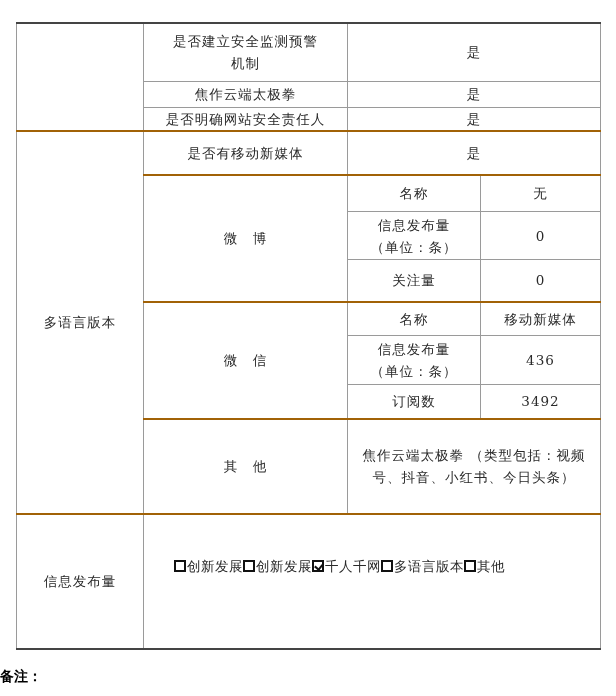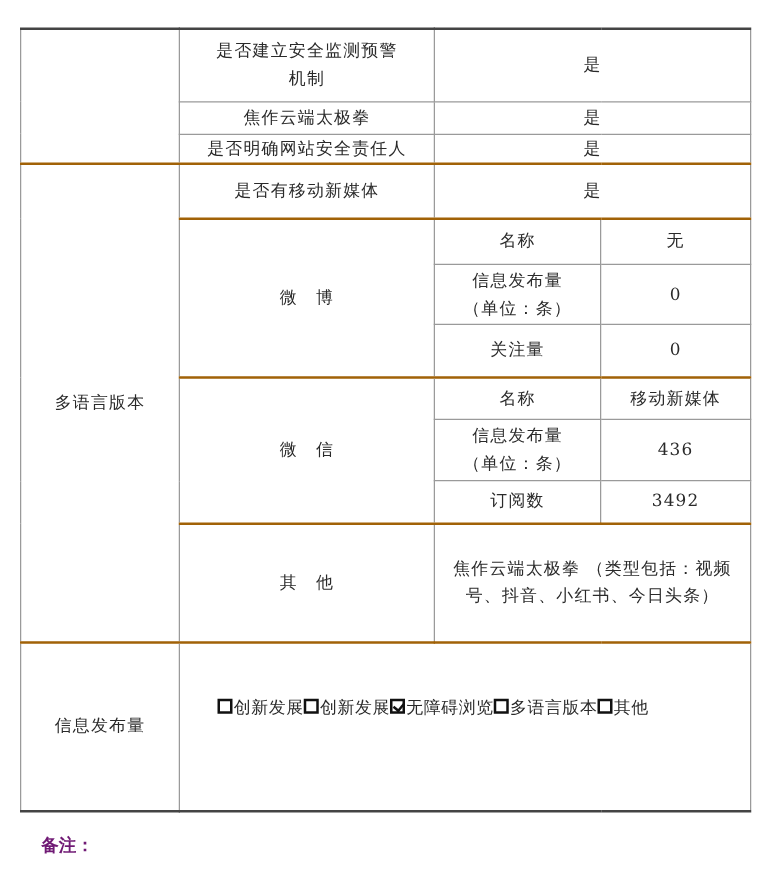--- a/index.html
+++ b/index.html
@@ -5,21 +5,21 @@
   html, body { margin:0; padding:0; background:#ffffff; }
   body { width:616px; height:696px; position:relative; overflow:hidden;
          font-family:"DejaVu Serif","Liberation Serif",serif; color:#2a2a2a; font-size:13.5px; }
   table { position:absolute; left:16px; top:22px; border-collapse:collapse; table-layout:fixed; width:584px; }
   td { border:1px solid #9a9a9a; text-align:center; vertical-align:middle; padding:0 4px; line-height:22px; letter-spacing:1px; }
   table { border-top:2px solid #444; border-bottom:2px solid #444; }
   .thick-top td, td.thick-top { border-top:2px solid #a16207; }
   .cb { display:inline-block; width:12px; height:12px; border:2px solid #111; box-sizing:border-box; vertical-align:-1px; position:relative; margin:0 1px 0 0; }
   .cb.checked::after { content:""; position:absolute; left:2px; top:0px; width:4px; height:6px; border-right:2px solid #111; border-bottom:2px solid #111; transform:rotate(40deg); }
   .innov { text-align:left; padding-left:30px; letter-spacing:0.5px; font-size:13.5px; white-space:nowrap; }
-  .remark { position:absolute; left:33px; top:668px; font-weight:bold; font-family:"DejaVu Sans","Liberation Sans",sans-serif; font-size:14px; color:#701a75; }
+  .remark { position:absolute; left:0; top:668px; font-weight:bold; font-family:"DejaVu Sans","Liberation Sans",sans-serif; font-size:14px; color:#000000; }
 </style>
 </head>
 <body>
 
 <table>
   <colgroup>
     <col style="width:127px">
       <col style="width:204px">
       <col style="width:133px">
       <col style="width:120px">
@@ -74,19 +74,19 @@
   </tr>
 
   <tr style="height:95px">
     <td class="thick-top">其　他</td>
     <td colspan="2" class="thick-top" style="padding:0 6px;">焦作云端太极拳 （类型包括：视频号、抖音、小红书、今日头条）</td>
   </tr>
 
   <tr style="height:135px">
     <td class="thick-top">信息发布量</td>
     <td colspan="3" class="thick-top innov" style="padding-bottom:30px;">
-      <span class="cb"></span><span>创新发展</span><span class="cb"></span><span>创新发展</span><span class="cb checked"></span><span>无障碍浏览</span><span class="cb"></span><span>多语言版本</span><span class="cb"></span><span>其他</span>
+      <span class="cb"></span><span>创新发展</span><span class="cb"></span><span>创新发展</span><span class="cb checked"></span><span>千人千网</span><span class="cb"></span><span>多语言版本</span><span class="cb"></span><span>其他</span>
     </td>
   </tr>
 </tbody>
   </table>
 
 <div class="remark">备注：</div>
 
 </body></html>

